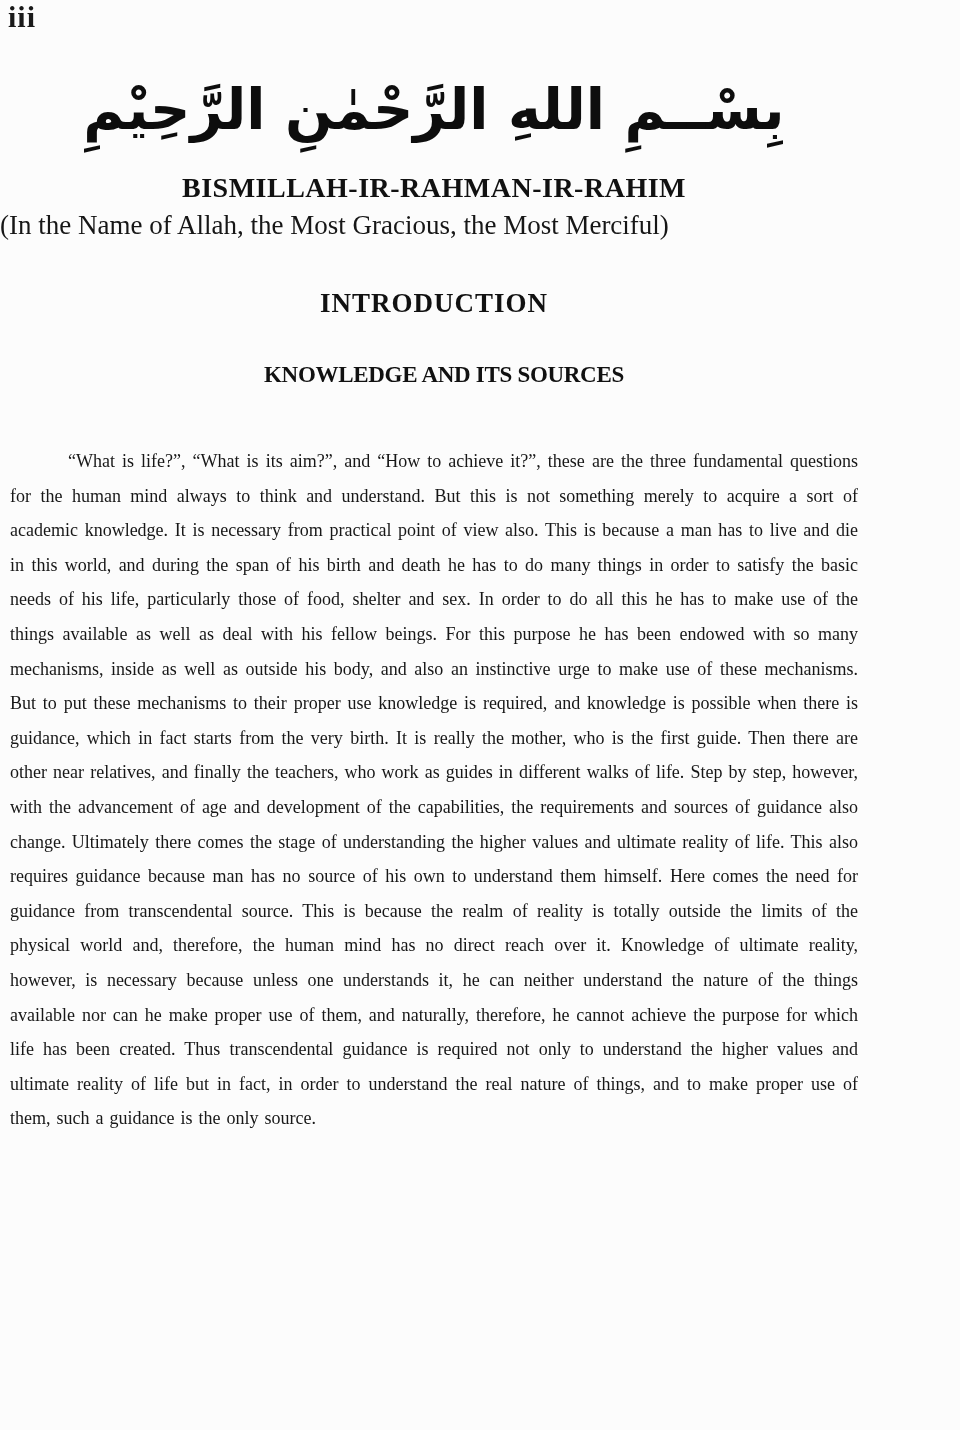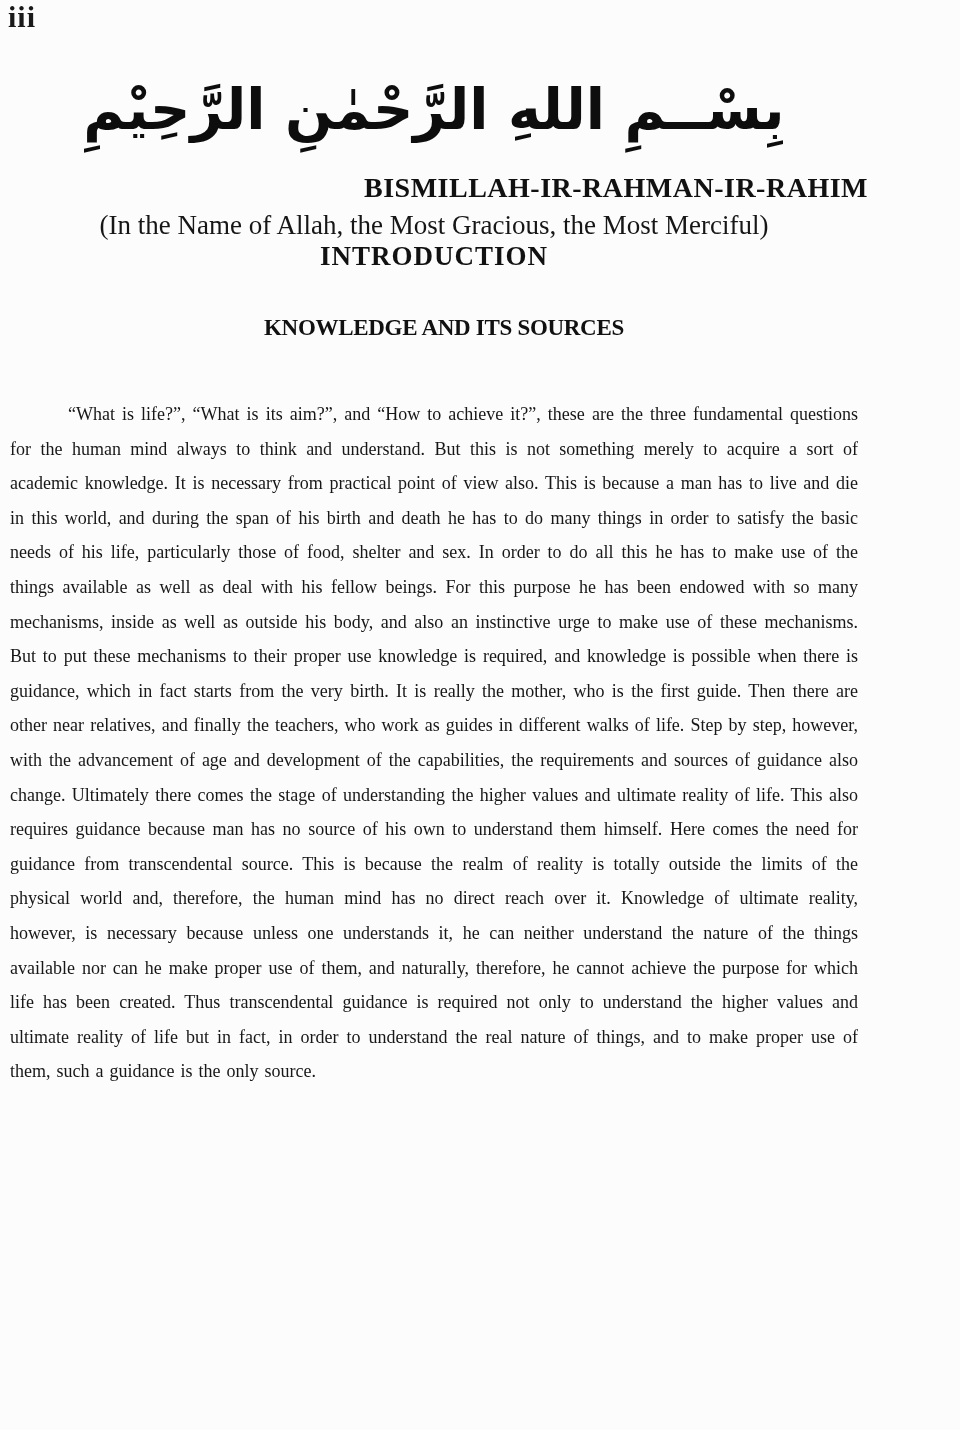--- a/index.html
+++ b/index.html
@@ -34,33 +34,34 @@
     text-align: center;
     direction: rtl;
     font-family: "DejaVu Sans", sans-serif;
     font-size: 56px;
     font-weight: bold;
     line-height: 100px;
     color: #0d0d0d;
   }
   .bismillah-translit {
     margin-top: 12px;
-    text-align: right;
+    text-align: center;
     font-size: 28px;
     font-weight: bold;
     letter-spacing: 0.5px;
     color: #111;
   }
   .bismillah-translation {
     margin-top: 6px;
-    text-align: center;
+    text-align: left;
     font-size: 27px;
     color: #161616;
   }
   .chapter-title {
+    margin-top: 47px;
     text-align: center;
     font-size: 27px;
     font-weight: bold;
     letter-spacing: 1px;
     color: #111;
   }
   .section-title {
     margin-top: 43px;
     text-align: center;
     font-size: 23px;

